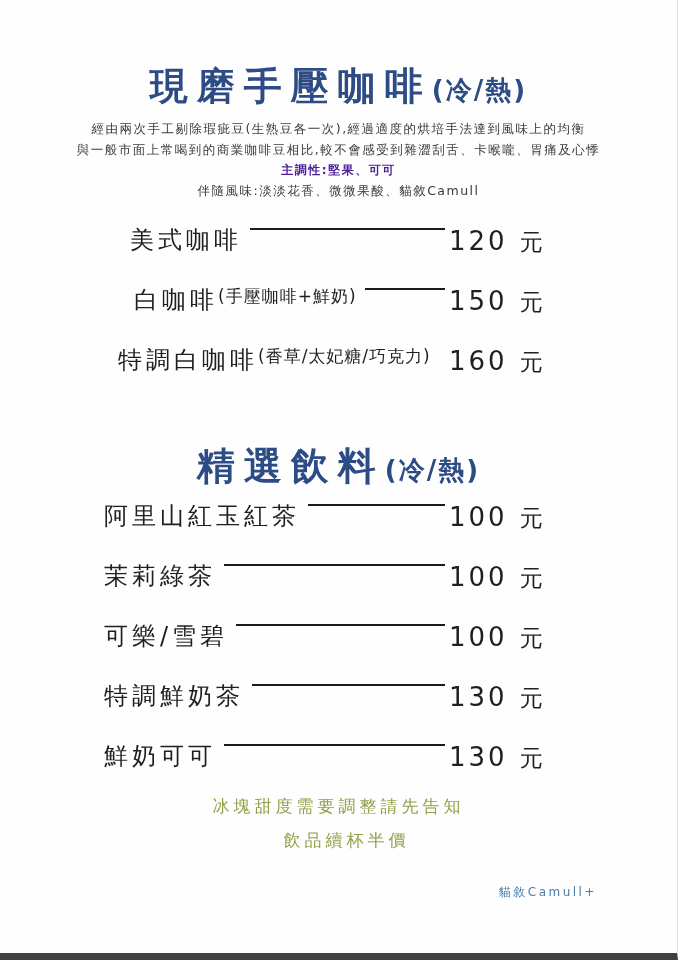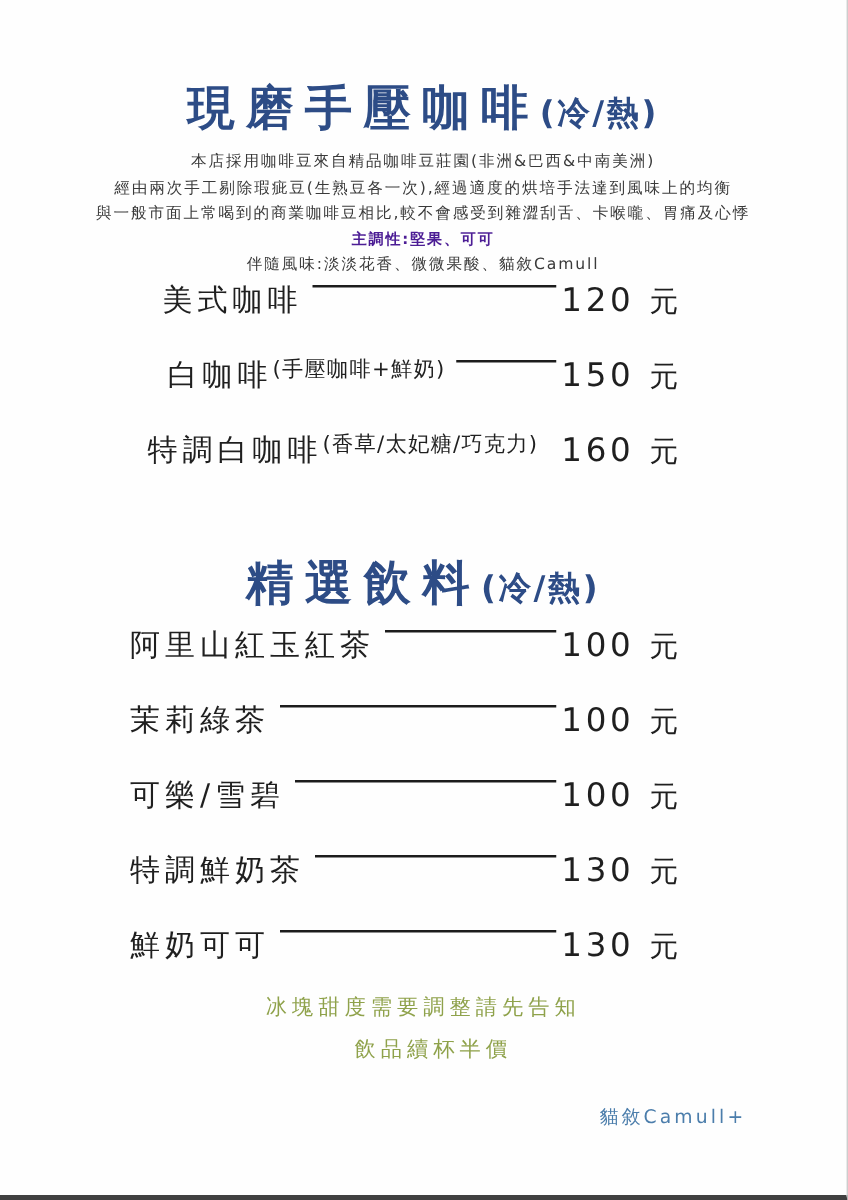--- a/index.html
+++ b/index.html
@@ -3,21 +3,21 @@
 <meta charset="utf-8">
 <style>
   html, body { margin: 0; padding: 0; background: #9a9a9a; }
   .page {
     position: relative;
     width: 678px;
     height: 960px;
     margin: 0 auto;
     background: #fefefe;
     border-right: 1px solid #e3e3e3;
-    border-bottom: 4px solid #404040;
+    border-bottom: 7px solid #404040;
     box-sizing: border-box;
     font-family: "DejaVu Sans", sans-serif;
     overflow: hidden;
   }
 
   
   .section-title {
     position: absolute;
     left: 0; right: 0;
     margin: 0;
@@ -94,34 +94,33 @@
     white-space: nowrap;
   }
   .notes p + p { margin-top: 12px; margin-left: 16px; }
 
   
   .signature {
     position: absolute;
     top: 884px;
     right: 80px;
     color: #4b7dab;
-    font-size: 15px;
+    font-size: 12px;
     letter-spacing: 2.5px;
     white-space: nowrap;
   }
 </style>
 </head>
 <body>
 
 <div class="page">
 
   <h1 class="section-title title-coffee"><span class="main">現磨手壓咖啡</span><span class="suffix">(冷/熱)</span></h1>
 
   <div class="desc">
-    <p>本店採用咖啡豆來自精品咖啡豆莊園(非洲&amp;巴西&amp;中南美洲)</p>
     <p>經由兩次手工剔除瑕疵豆(生熟豆各一次),經過適度的烘培手法達到風味上的均衡</p>
     <p>與一般市面上常喝到的商業咖啡豆相比,較不會感受到雜澀刮舌、卡喉嚨、胃痛及心悸</p>
     <p class="strong">主調性:堅果、可可</p>
     <p>伴隨風味:淡淡花香、微微果酸、貓敘Camull</p>
   </div>
 
   <div class="menu menu-coffee">
     <div class="menu-row indent-sm">
       <span class="iname">美式咖啡</span>
       <span class="fill line"></span>

